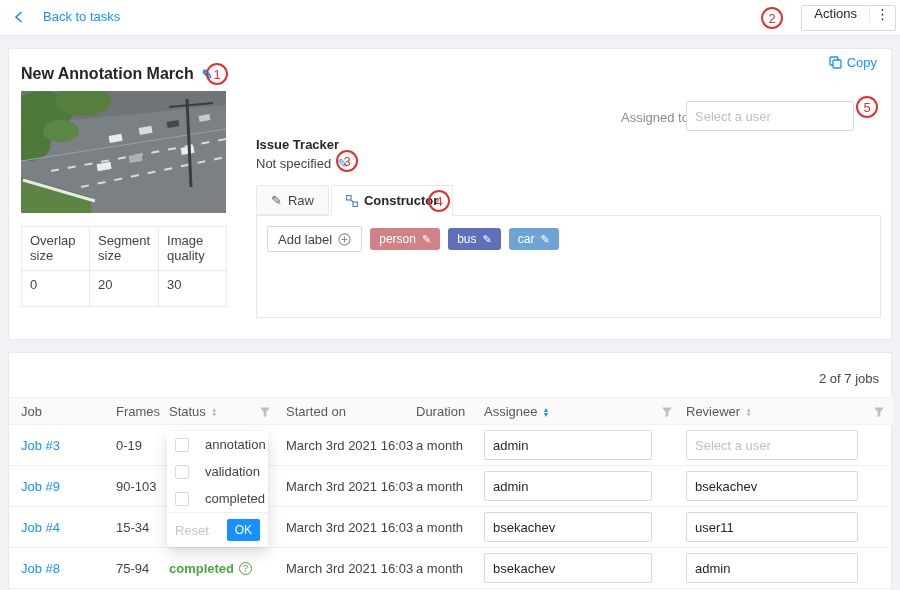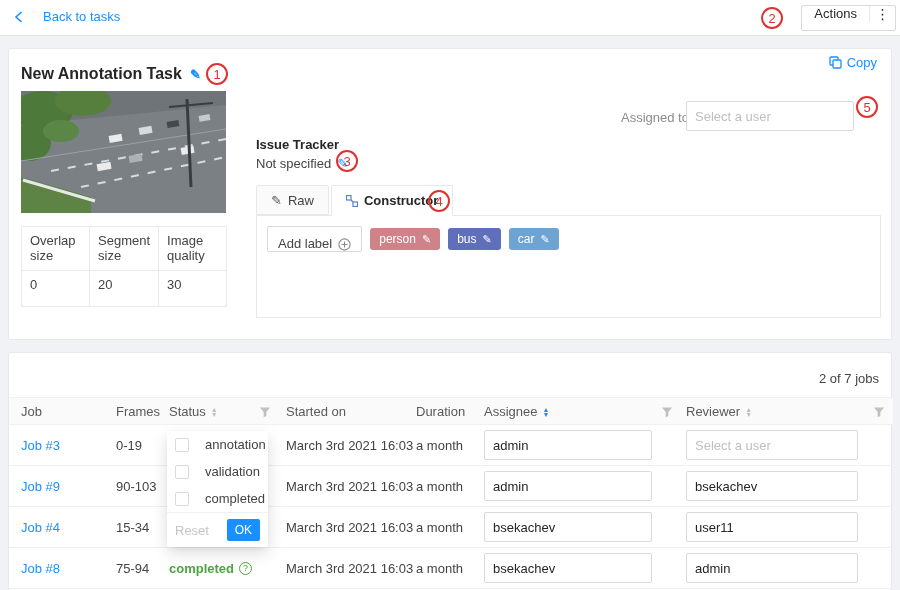--- a/index.html
+++ b/index.html
@@ -34,21 +34,21 @@
 
   .issue-label { position:absolute; left:247px; top:88px; font-weight:700; font-size:13px; color:#262626; }
   .issue-value { position:absolute; left:247px; top:107px; font-size:13px; color:#434343; display:flex; gap:6px; align-items:center; }
 
   .tabs-bar { position:absolute; left:247px; top:136px; width:625px; height:31px; border-bottom:1px solid #e8e8e8; display:flex; align-items:flex-end; }
   .tab { height:30px; padding:0 14px; display:flex; align-items:center; gap:6px; font-size:13px; cursor:pointer; border:1px solid #e8e8e8; background:#fafafa; color:#434343; border-radius:2px 2px 0 0; margin-right:2px; }
   .tab.active { background:#fff; border-bottom:1px solid #fff; color:#262626; font-weight:700; margin-bottom:-1px; height:31px; }
   .copy-link { position:absolute; right:14px; top:6px; color:#1890ff; font-size:13px; display:flex; align-items:center; gap:5px; cursor:pointer; }
   .tab-content { position:absolute; left:247px; top:167px; width:625px; height:102px; border:1px solid #e8e8e8; border-top:none; padding:10px; }
   .labels-row { display:flex; align-items:center; gap:8px; }
-  .add-label-btn { height:26px; padding:0 10px; border:1px solid #d9d9d9; border-radius:2px; background:#fff; font-size:13px; color:#434343; display:flex; align-items:flex-end; gap:6px; cursor:pointer; font-family:"Liberation Sans",sans-serif; }
+  .add-label-btn { height:26px; padding:0 10px; border:1px solid #d9d9d9; border-radius:2px; background:#fff; font-size:13px; color:#434343; display:flex; align-items:center; gap:6px; cursor:pointer; font-family:"Liberation Sans",sans-serif; }
   .chip { height:22px; padding:0 9px; border-radius:3px; color:#fff; font-size:12px; display:flex; align-items:center; gap:6px; cursor:pointer; }
   .chip .pencil { color:#fff; font-size:11px; }
 
   
   .jobs-title-row { position:absolute; left:12px; top:14px; display:flex; align-items:center; gap:10px;margin-top:32px; }
   .jobs-title { font-size:15px; font-weight:700; color:#262626; }
   .jobs-count { position:absolute; right:12px; top:18px; font-size:13px; color:#434343; }
 
   .jobs-table { position:absolute; left:0; top:44px; width:884px; }
   .jrow { position:relative; height:41px; border-bottom:1px solid #f0f0f0; }
@@ -95,21 +95,21 @@
       <span>Back to tasks</span>
     </a>
     <div class="actions-btn">
       <span class="seg-label">Actions</span>
       <span class="seg-kebab">⋮</span>
     </div>
   </div>
 
   <div class="panel task-panel">
     <div class="task-title">
-      <span>New Annotation Task</span>
+      <span>New Annotation March</span>
       <span class="pencil">✎</span>
     </div>
 
     <div class="preview-wrap">
       <svg width="205" height="122" viewBox="0 0 205 122">
         <rect width="205" height="122" fill="#7b8084"></rect>
         <polygon points="0,0 205,0 205,14 0,34" fill="#6f7478"></polygon>
         <polygon points="0,122 0,86 70,106 70,122" fill="#5d8345"></polygon>
         <ellipse cx="22" cy="20" rx="30" ry="20" fill="#4d7a3b"></ellipse>
         <ellipse cx="62" cy="10" rx="28" ry="15" fill="#567f3e"></ellipse>

